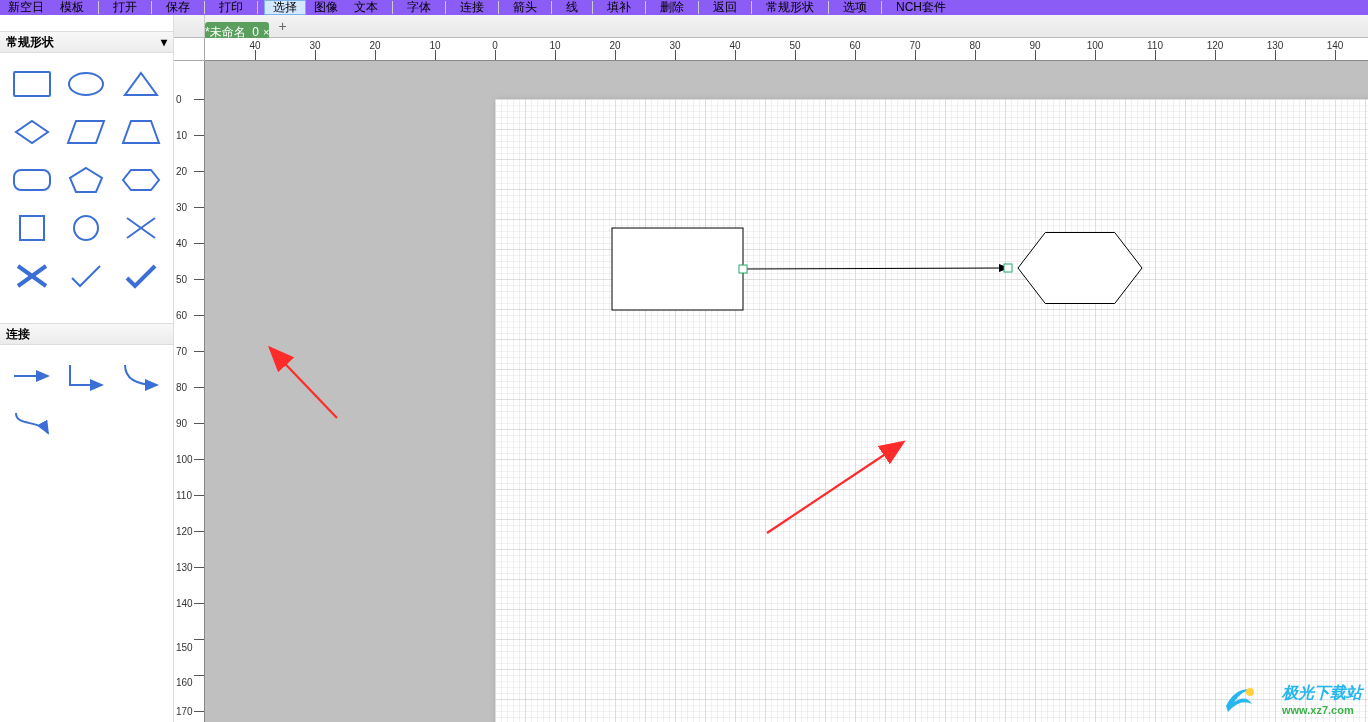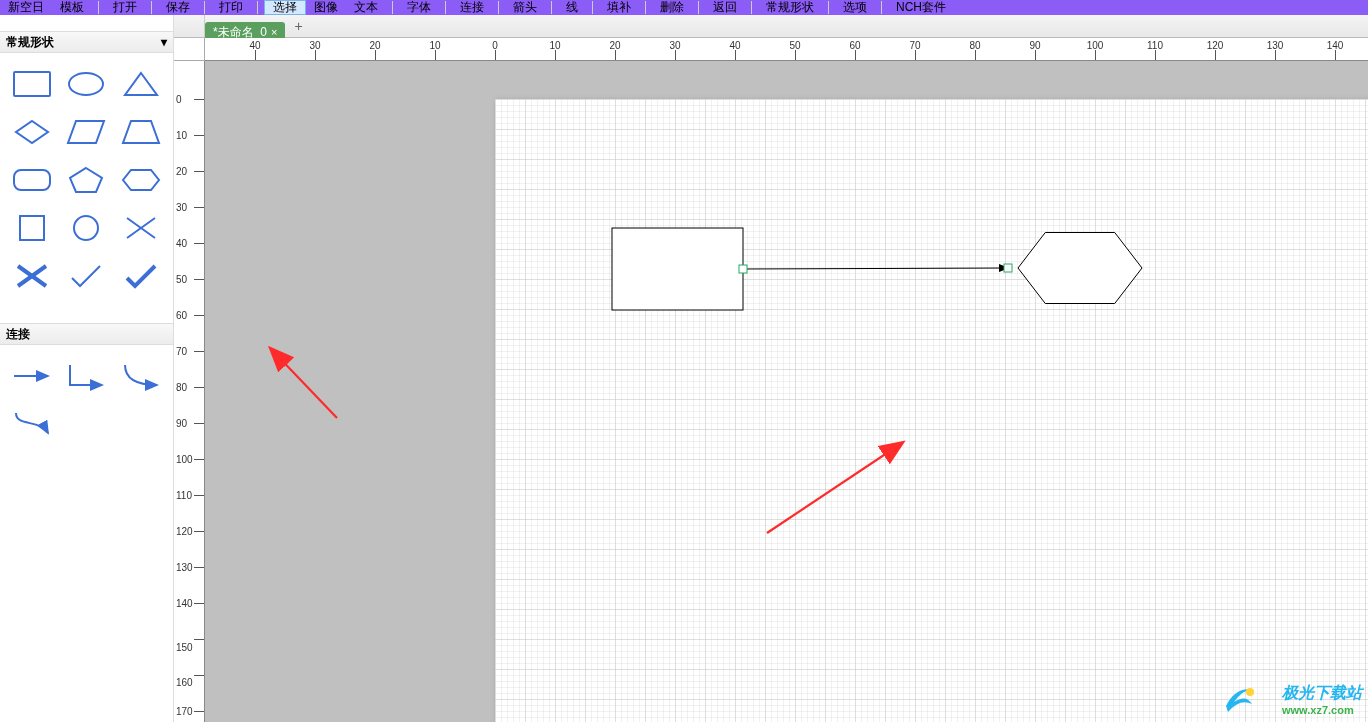--- a/index.html
+++ b/index.html
@@ -9,21 +9,21 @@
 .toolbar-sep { width: 1px; height: 13px; background: #ccc; margin: 0 6px; }
 .toolbar-item.selected { background: #d4e8ff; border: 1px solid #7ab3e8; }
 .main-area { display: flex; height: 707px; }
 .sidebar { width: 174px; background: #fff; border-right: 1px solid #ddd; display: flex; flex-direction: column; }
 .panel-header { background: linear-gradient(#f8f8f8,#ececec); border-top: 1px solid #ddd; border-bottom: 1px solid #ddd; height: 22px; display: flex; align-items: center; padding: 0 6px; font-weight: bold; font-size: 12px; justify-content: space-between; margin-top: 16px; }
 .shapes-grid { display: grid; grid-template-columns: repeat(3, 1fr); gap: 6px; padding: 10px 8px; }
 .shape-cell { display: flex; align-items: center; justify-content: center; height: 42px; cursor: pointer; }
 .canvas-area { flex: 1; display: flex; flex-direction: column; background: #fff; position: relative; }
 .tab-bar { height: 23px; background: linear-gradient(#f4f4f4,#e8e8e8); display: flex; align-items: center; border-bottom: 1px solid #bbb; }
 .tab-spacer { width: 31px; height: 100%; border-right: 1px solid #ccc; }
-.tab-active { background: #5a9f5e; color: #fff; height: 20px; padding: 0 8px; display: flex; align-items: center; font-size: 12px; margin-top: 12px; border-top-left-radius: 3px; border-top-right-radius: 3px; }
+.tab-active { background: #5a9f5e; color: #fff; height: 20px; padding: 0 0; display: flex; align-items: center; font-size: 12px; margin-top: 12px; border-top-left-radius: 3px; border-top-right-radius: 3px; }
 .tab-close { margin-left: 4px; font-size: 11px; cursor: pointer; }
 .tab-add { width: 18px; text-align: center; color: #666; margin-left: 4px; font-size: 14px; cursor: pointer; }
 .ruler-corner { position: absolute; left: 0; top: 23px; width: 31px; height: 23px; background: #fff; border-right: 1px solid #aaa; border-bottom: 1px solid #aaa; z-index: 3; }
 .h-ruler { position: absolute; left: 31px; top: 23px; right: 0; height: 23px; background: #fff; border-bottom: 1px solid #888; z-index: 2; overflow: hidden; }
 .v-ruler { position: absolute; left: 0; top: 46px; width: 31px; bottom: 0; background: #fff; border-right: 1px solid #888; z-index: 2; overflow: hidden; }
 .canvas-viewport { position: absolute; left: 31px; top: 46px; right: 0; bottom: 0; background: #c0c0c0; overflow: hidden; }
 .page { position: absolute; left: 290px; top: 38px; width: 905px; height: 640px; background: #fff; box-shadow: 2px 2px 6px rgba(0,0,0,0.25);
   background-image: linear-gradient(rgba(200,200,200,0.45) 1px, transparent 1px), linear-gradient(90deg, rgba(200,200,200,0.45) 1px, transparent 1px),
                     linear-gradient(rgba(200,200,200,0.25) 1px, transparent 1px), linear-gradient(90deg, rgba(200,200,200,0.25) 1px, transparent 1px);
   background-size: 30px 30px, 30px 30px, 6px 6px, 6px 6px; }

